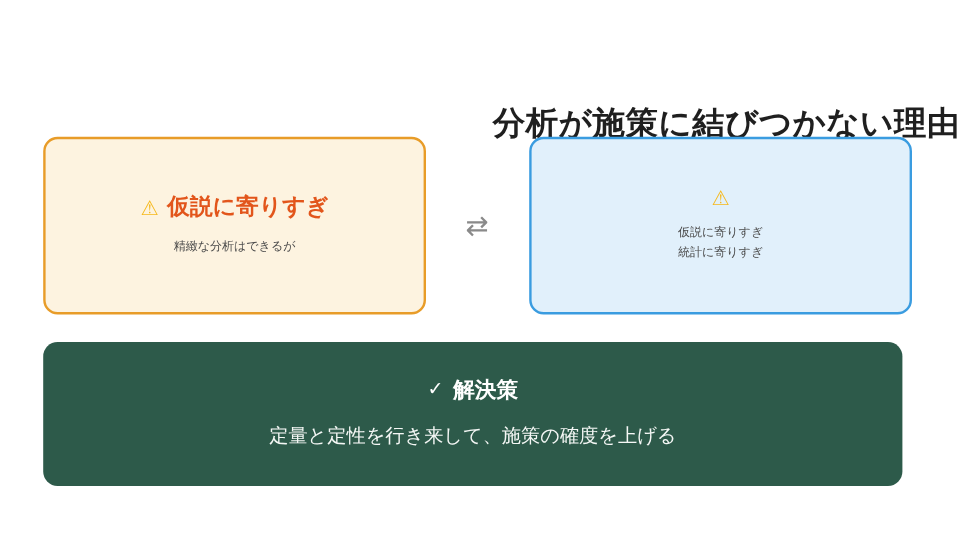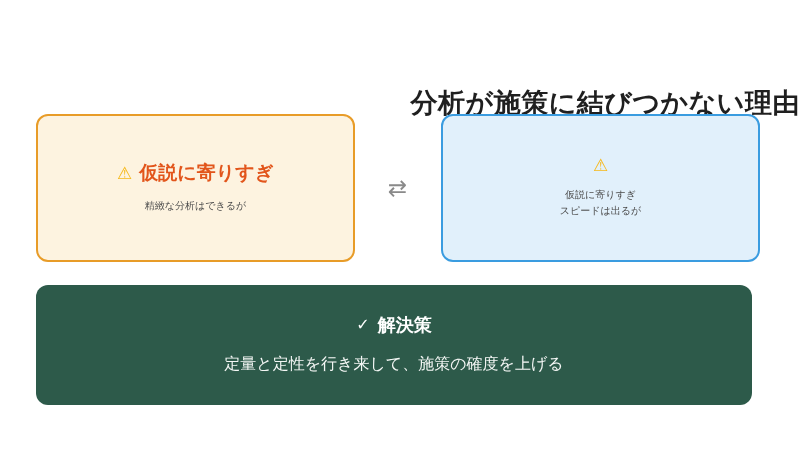--- a/index.html
+++ b/index.html
@@ -169,21 +169,21 @@
         <span class="line">精緻な分析はできるが</span>
       </div>
     </div>
 
     <div class="card card-right">
       <div class="card-heading">
         <span class="warn-icon">⚠</span>
       </div>
       <div class="card-body">
         <span class="line">仮説に寄りすぎ</span>
-        <span class="line">スピードは出るが</span>
+        <span class="line">統計に寄りすぎ</span>
       </div>
     </div>
 
   </div>
 
   <div class="exchange-icon">⇄</div>
 
   <div class="solution-banner">
     <div class="solution-heading">
       <span class="check-icon">✓</span>

